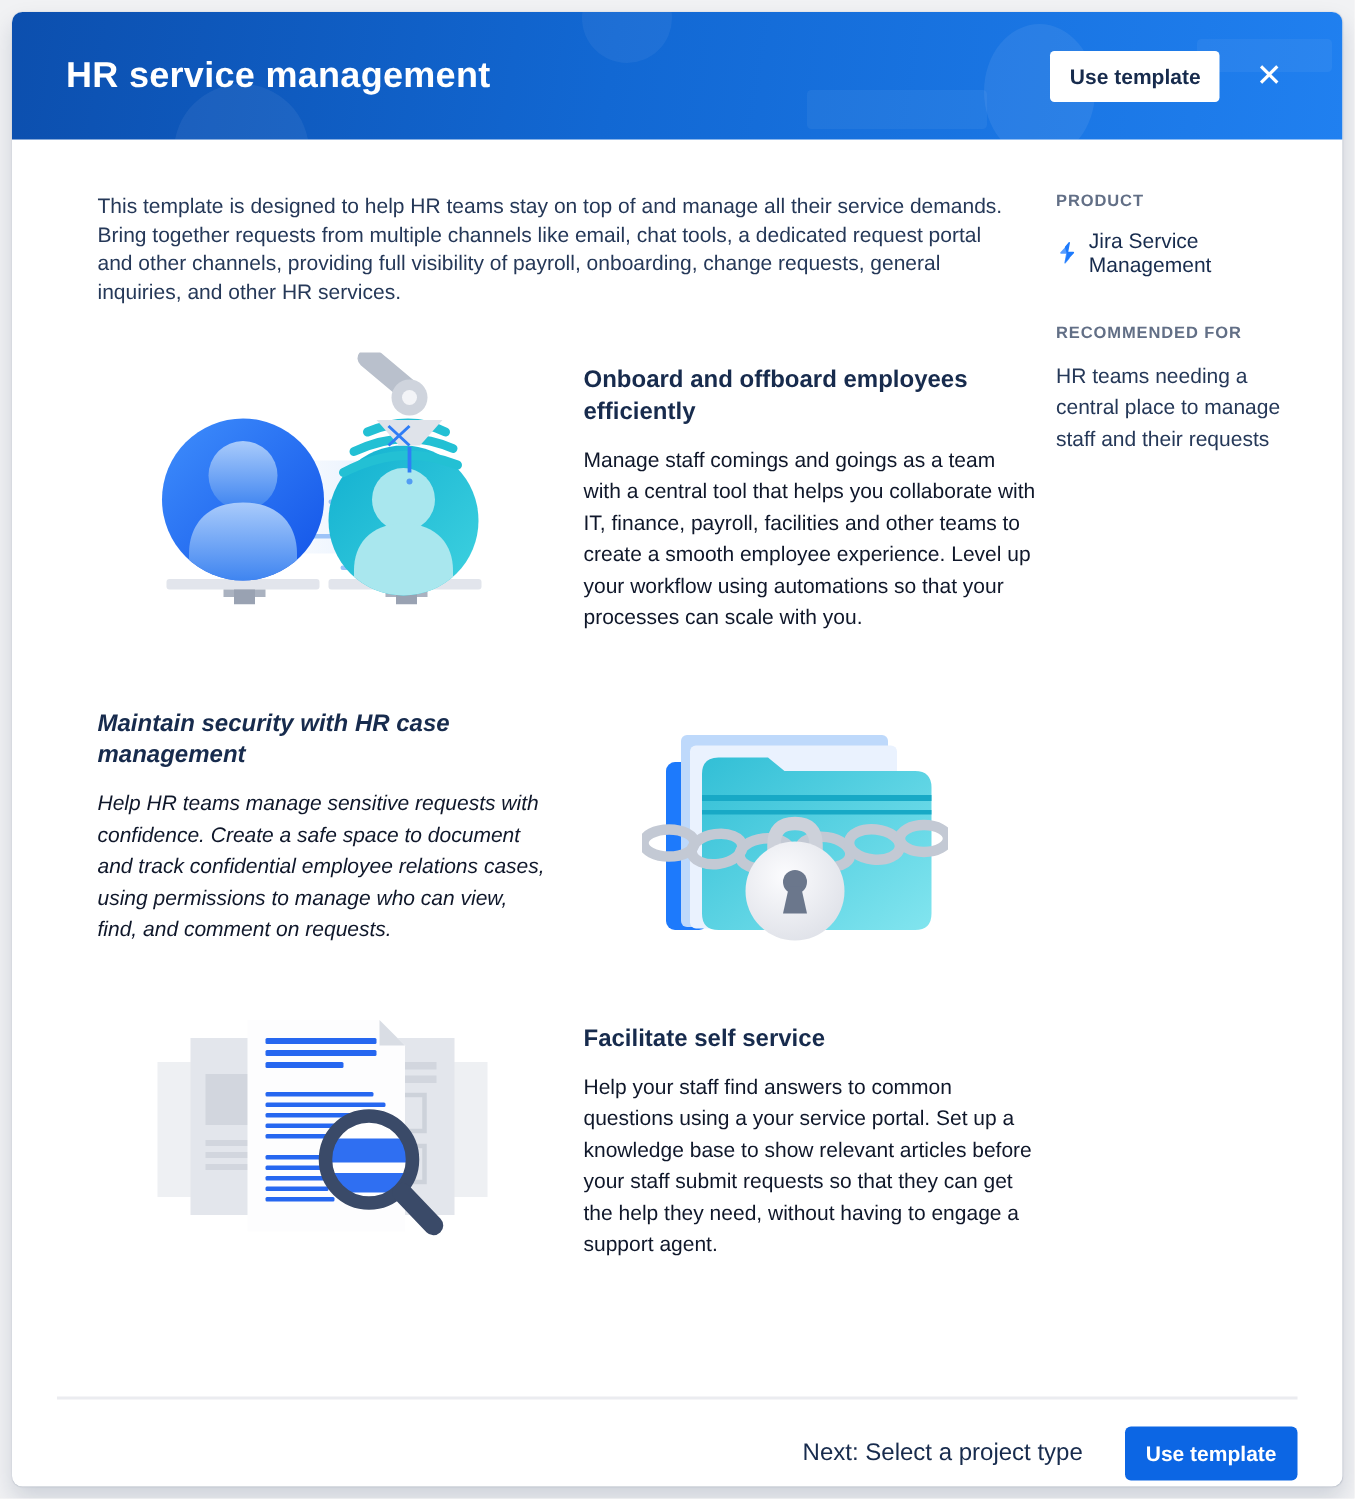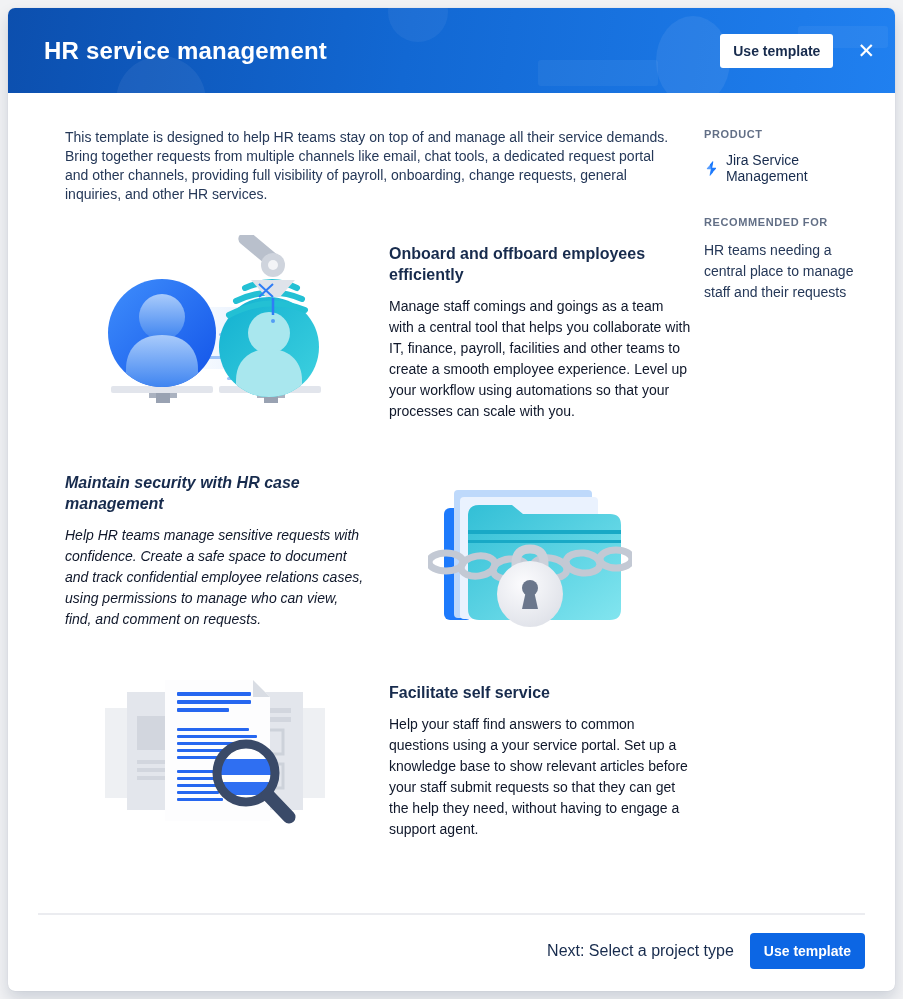--- a/index.html
+++ b/index.html
@@ -10,21 +10,21 @@
     width: 887px; min-height: 983px; background: #fff;
     border-radius: 7px; overflow: hidden;
     box-shadow: 0 8px 16px rgba(9,30,66,0.15), 0 0 1px rgba(9,30,66,0.2);
     display: flex; flex-direction: column;
   }
 
   
   .modal-header {
     position: relative; height: 85px; flex: 0 0 85px;
     background: linear-gradient(99deg, #0c4fae 0%, #1268d3 45%, #2080f0 100%);
-    display: flex; align-items: center; padding: 0 16px 0 36px; overflow: hidden;
+    display: flex; align-items: center; padding: 0 36px 0 36px; overflow: hidden;
   }
   .deco { position: absolute; pointer-events: none; }
   .deco.c1 { width: 74px; height: 90px; border-radius: 50%; background: rgba(255,255,255,0.07); left: 648px; top: 8px; }
   .deco.c2 { width: 90px; height: 90px; border-radius: 50%; background: rgba(255,255,255,0.06); left: 108px; top: 48px; }
   .deco.c3 { width: 60px; height: 60px; border-radius: 50%; background: rgba(255,255,255,0.05); left: 380px; top: -26px; }
   .deco.r1 { width: 120px; height: 26px; background: rgba(255,255,255,0.05); left: 530px; top: 52px; border-radius: 3px;}
   .deco.r2 { width: 90px; height: 22px; background: rgba(255,255,255,0.05); left: 790px; top: 18px; border-radius: 3px;}
   .modal-title { color: #fff; font-size: 24px; font-weight: 700; letter-spacing: 0.2px; z-index: 1; }
   .header-actions { margin-left: auto; display: flex; align-items: center; gap: 20px; z-index: 1; }
   .btn-white {
@@ -65,21 +65,21 @@
   .product-row { display: flex; align-items: center; gap: 7px; }
   .product-name { font-size: 14px; color: #172b4d; }
   .side-text { font-size: 14px; line-height: 21px; color: #253858; }
   .request-type-item { font-size: 14px; color: #253858; margin-bottom: 13px; }
 
   
   .modal-bottom { margin-top: auto; }
   .divider { border: none; border-top: 2px solid #ebecf0; margin: 0 30px; }
   .modal-footer {
     display: flex; align-items: center; justify-content: flex-end;
-    gap: 16px; padding: 18px 30px 22px;
+    gap: 28px; padding: 18px 30px 4px;
   }
   .footer-hint { font-size: 16px; color: #172b4d; }
   .btn-primary {
     background: #0c66e4; color: #fff; border: none; border-radius: 4px;
     font-family: inherit; font-size: 14px; font-weight: 700; padding: 10px 14px; cursor: pointer;
   }
 </style>
 </head>
 <body>
 

